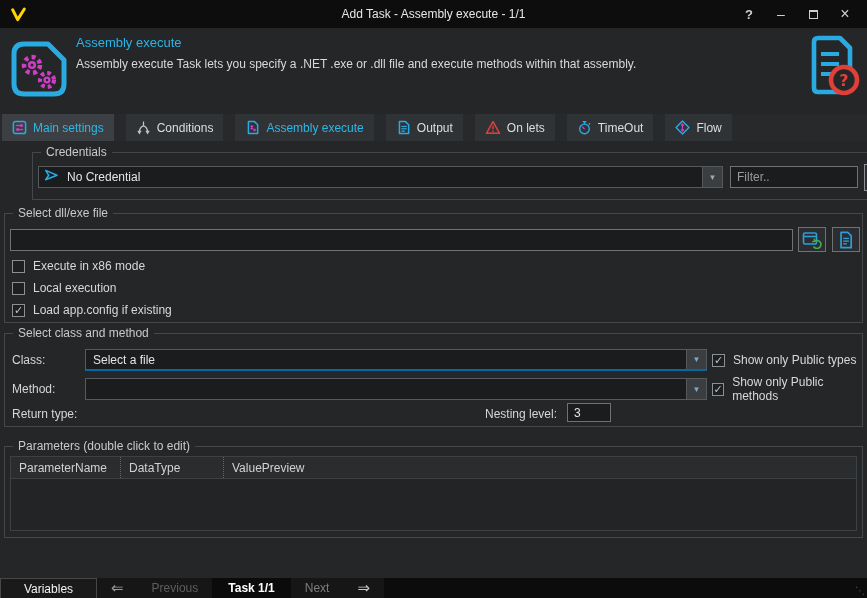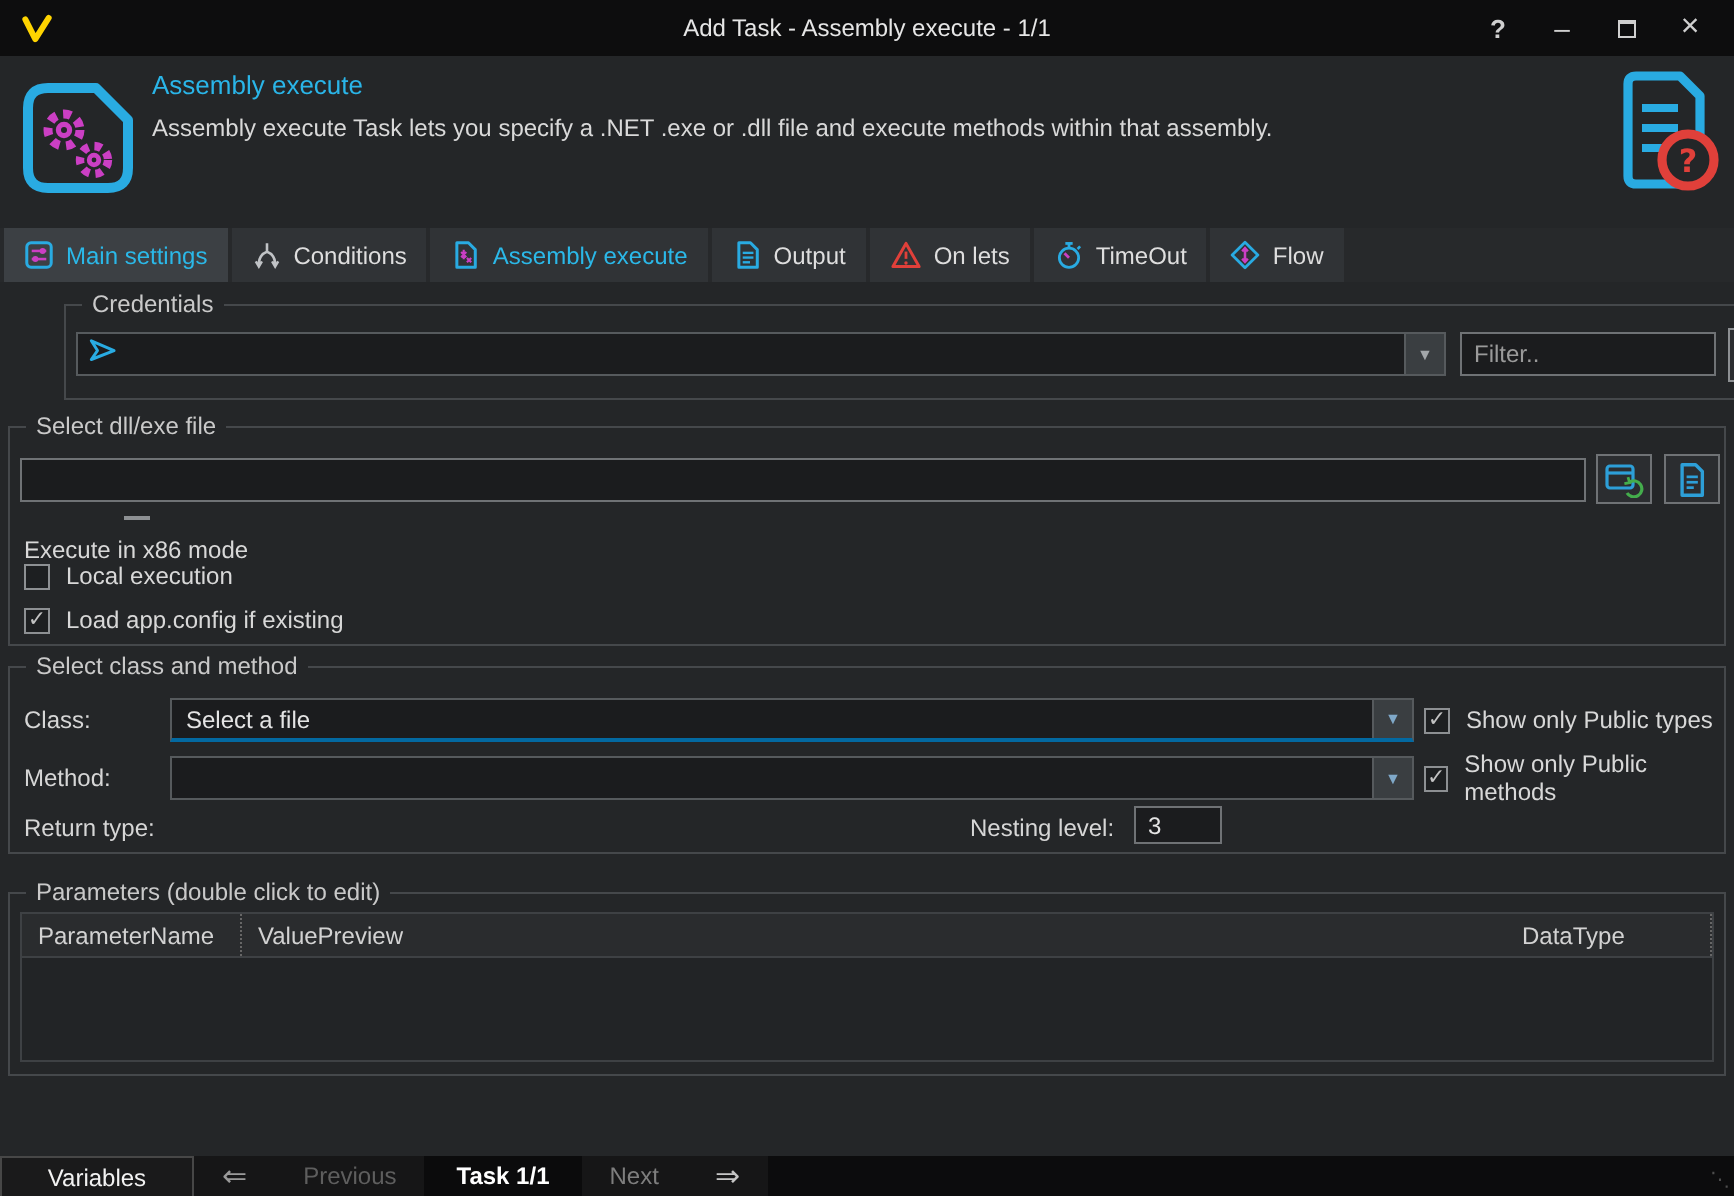--- a/index.html
+++ b/index.html
@@ -20,21 +20,21 @@
 
   
   .header { position:absolute; top:28px; left:0; right:0; height:86px; background:#242628; }
   .task-icon { position:absolute; left:8px; top:10px; }
   .header-title { position:absolute; left:76px; top:7px; color:#2ab5e8; font-size:13px; }
   .header-desc { position:absolute; left:76px; top:29px; width:690px; color:#d9d9d9; font-size:12px; }
   .helpdoc-icon { position:absolute; right:7px; top:4px; }
 
   
   .tabstrip { position:absolute; top:114px; left:0; right:0; height:27px; background:#27292b; display:flex; align-items:stretch; padding-left:2px; }
-  .tab { display:flex; align-items:center; gap:6px; padding:0 10px; margin-right:2px; background:#303336; color:#dedede; font-size:12px; white-space:nowrap; }
+  .tab { display:flex; align-items:center; gap:6px; padding:0 10px; margin-right:12px; background:#303336; color:#dedede; font-size:12px; white-space:nowrap; }
   .tab.active { background:#3c4044; color:#2bb8e8; }
   .tab.cyan { color:#2bb8e8; }
   .tab svg { flex:0 0 auto; }
 
   
   .content { position:absolute; top:141px; left:0; right:0; height:437px; background:#242628; }
   .group { position:absolute; border:1px solid #45484b; }
   .group-label { position:absolute; top:-8px; left:8px; background:#242628; padding:0 5px; color:#c9c9c9; font-size:12px; line-height:15px; }
 
   .g-cred   { left:4px; top:11px;  width:859px; height:48px;margin-left:28px; }
@@ -207,20 +207,21 @@
   <div class="content">
 
     <div class="group g-cred">
       <span class="group-label">Credentials</span>
       <div class="dropdown cred-dd">
         <span class="cred-flag">
           <svg width="17" height="17" viewBox="0 0 16 16">
               <path d="M2.5 3.2 L13.2 7.8 L2.5 12 L5.4 7.8 Z" fill="none" stroke="#29abe2" stroke-width="1.4" stroke-linejoin="round"></path>
             </svg>
         </span>
+        <span class="dd-text">No Credential</span>
         <span class="dd-arrow">▼</span>
       </div>
       <input class="textinput filter-input" placeholder="Filter.." style="">
       <div class="iconbtn btn-credmgr">
         <svg width="17" height="17" viewBox="0 0 14 14">
           <rect x="1.3" y="1.3" width="11.4" height="11.4" rx="2" fill="none" stroke="#29abe2" stroke-width="1.4"></rect>
           <line x1="3.6" y1="5.1" x2="10.4" y2="5.1" stroke="#cb3fc4" stroke-width="1.2"></line>
             <circle cx="8.7" cy="5.1" r="1.4" fill="#cb3fc4"></circle>
           <line x1="3.6" y1="8.9" x2="10.4" y2="8.9" stroke="#cb3fc4" stroke-width="1.2"></line>
             <circle cx="5.3" cy="8.9" r="1.4" fill="#cb3fc4"></circle>
@@ -240,21 +241,21 @@
         </svg>
       </div>
       <div class="iconbtn btn-filedoc">
         <svg width="16" height="18" viewBox="0 0 14 16">
           <path d="M2.6 1.2 H8.6 L11.6 4.2 V14.8 H2.6 Z" fill="none" stroke="#2d9fd8" stroke-width="1.5" stroke-linejoin="round"></path>
           <line x1="4.6" y1="6.6" x2="9.6" y2="6.6" stroke="#2d9fd8" stroke-width="1.2"></line>
           <line x1="4.6" y1="9" x2="9.6" y2="9" stroke="#2d9fd8" stroke-width="1.2"></line>
           <line x1="4.6" y1="11.4" x2="7.8" y2="11.4" stroke="#2d9fd8" stroke-width="1.2"></line>
         </svg>
       </div>
-      <div class="check-row" style="top:44px;flex-direction:column;">
+      <div class="check-row" style="top:44px;">
         <span class="checkbox"></span>
         <span class="check-label">Execute in x86 mode</span>
       </div>
       <div class="check-row" style="top:66px;">
         <span class="checkbox"></span>
         <span class="check-label">Local execution</span>
       </div>
       <div class="check-row" style="top:88px;">
         <span class="checkbox">✓</span>
         <span class="check-label">Load app.config if existing</span>
@@ -287,22 +288,22 @@
       <span class="fld-label" style="left:7px; top:73px;">Return type:</span>
       <span class="fld-label nest-label">Nesting level:</span>
       <input class="textinput nest-input" value="3" style="">
     </div>
 
     <div class="group g-params">
       <span class="group-label">Parameters (double click to edit)</span>
       <div class="ptable">
         <div class="ptable-header">
           <div class="pcol c1">ParameterName</div>
+          <div class="pcol c2">DataType</div>
           <div class="pcol c3">ValuePreview</div>
-          <div class="pcol c2">DataType</div>
         </div>
         <div class="ptable-body"></div>
       </div>
     </div>
 
   </div>
 
   <div class="statusbar">
     <div class="sb-left">
       <div class="sb-variables">Variables</div>

